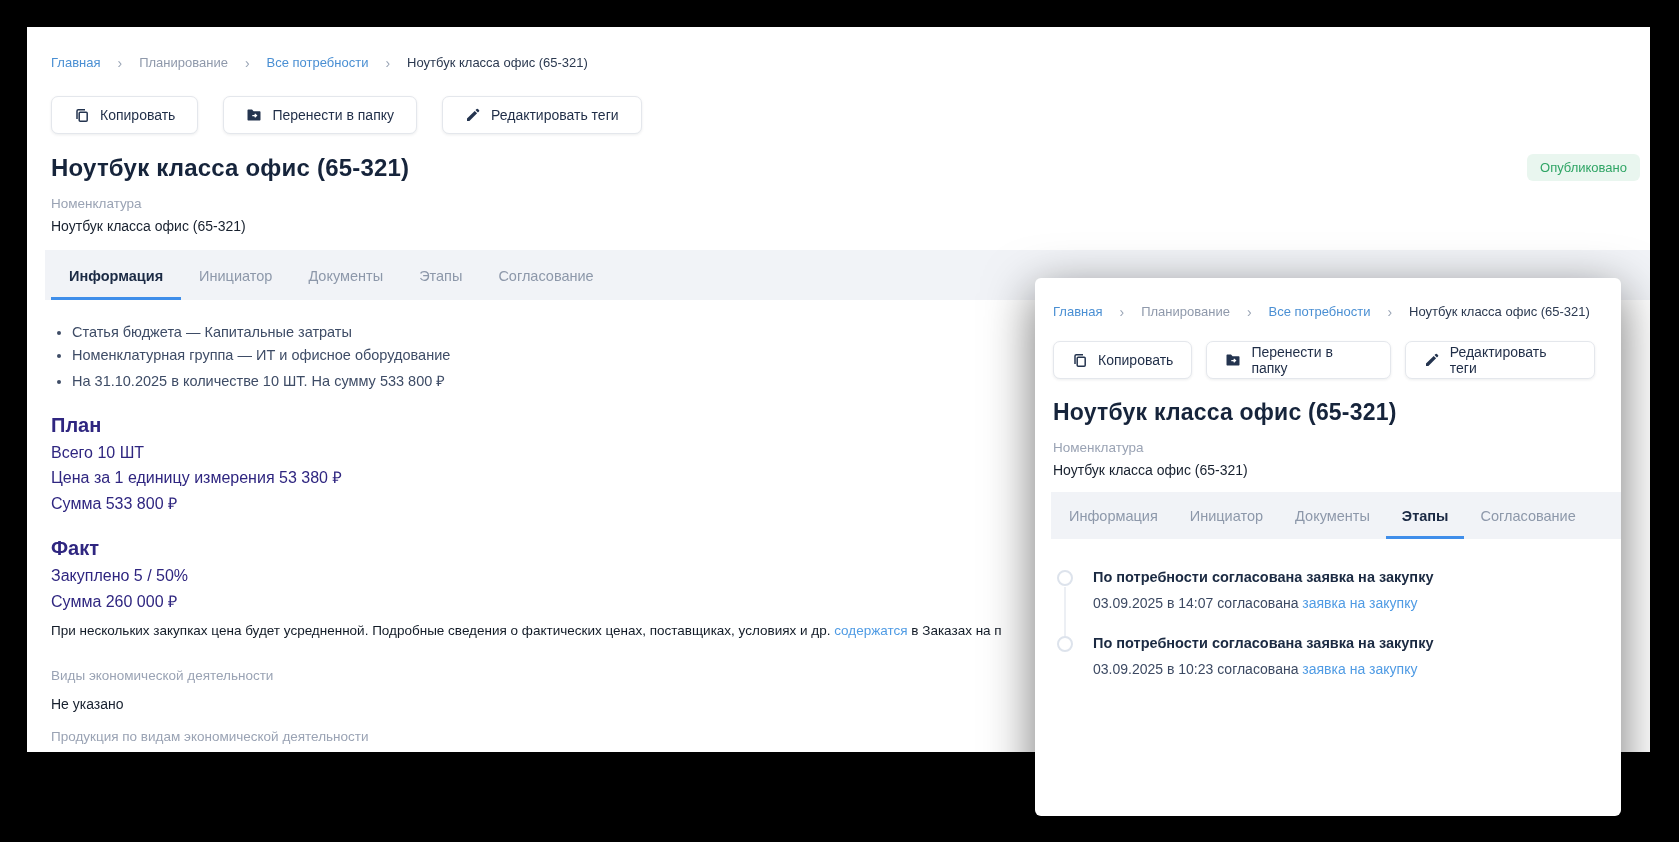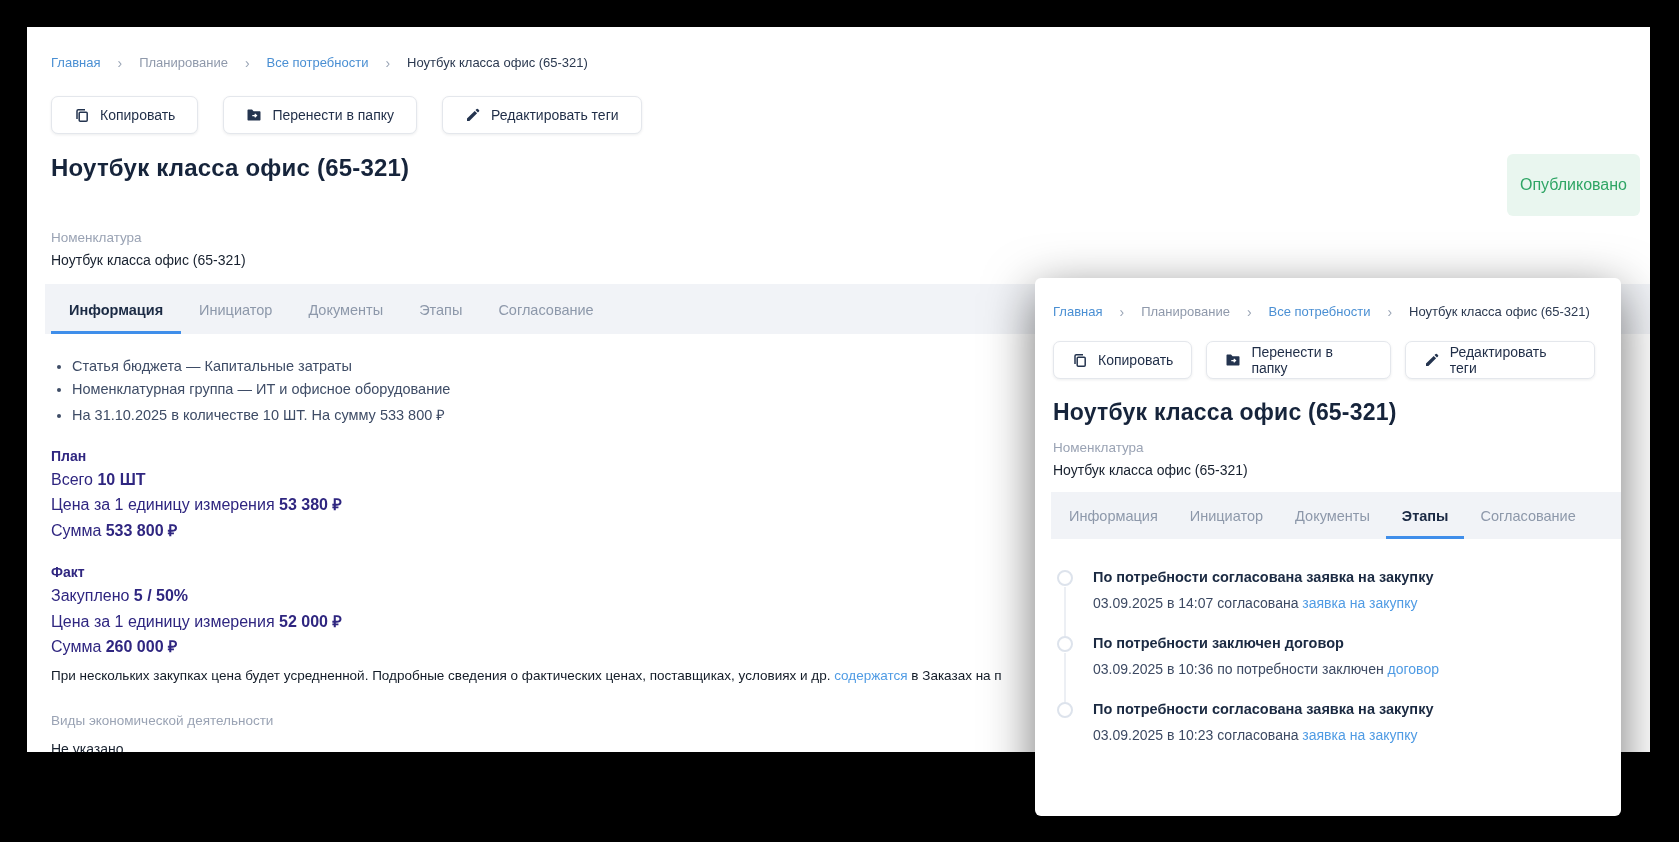--- a/index.html
+++ b/index.html
@@ -23,44 +23,44 @@
   .btn{
     display:flex;align-items:center;gap:10px;height:36px;padding:0 22px;
     background:#fff;border:1px solid #e4e7ec;border-radius:7px;
     box-shadow:0 1px 3px rgba(16,24,40,.08);font-size:14px;color:#1f2d47;cursor:pointer;
   }
   .btn svg{width:16px;height:16px;color:#24344f;flex:0 0 auto;}
   
   .title-row{display:flex;justify-content:space-between;align-items:flex-start;margin-top:20px;}
   .page-title{font-size:24px;font-weight:bold;color:#16243b;letter-spacing:.2px;}
   .badge{
-    background:#e9f6ef;color:#2fa565;font-size:16px;border-radius:6px;
-    padding:22px 13px;margin-top:0;margin-right:-14px;white-space:nowrap;
+    background:#e9f6ef;color:#2fa565;font-size:13px;border-radius:6px;
+    padding:6px 13px;margin-top:0;margin-right:-14px;white-space:nowrap;
   }
   .lbl{font-size:13.5px;color:#9aa3b4;}
   .val{font-size:14px;color:#17202e;}
   .nom-lbl{margin-top:14px;}
   .nom-val{margin-top:7px;}
   
   .tabbar{display:flex;background:#f1f3f7;margin:16px -24px 0 -6px;padding-left:6px;}
   .tab{
     position:relative;padding:18px 18px 16px;font-size:14.5px;color:#8d98aa;cursor:pointer;white-space:nowrap;
   }
   .tab.active{color:#1b2a44;font-weight:bold;}
   .tab.active::after{
     content:"";position:absolute;left:0;right:0;bottom:0;height:3px;background:#3f8eea;
   }
   
   .content{margin-top:24px;}
   .bullets{margin:0;padding-left:21px;}
   .bullets li{font-size:14.5px;color:#3e4c66;margin-bottom:7px;}
   .bullets b{font-weight:normal;}
-  .sec-head{margin-top:24px;font-size:14px;font-weight:bold;color:#2f2680;}
+  .sec-head{margin-top:24px;font-size:20px;font-weight:bold;color:#2f2680;}
   .sec-row{margin-top:7px;font-size:16px;color:#2f2680;line-height:1.15;}
-  .sec-row .v{font-weight:bold;}
+  .sec-row .v{font-weight:normal;}
   .note{margin-top:12px;font-size:13.5px;color:#121b27;}
   .note .lnk{color:#4f9be4;cursor:pointer;}
   .econ-lbl{margin-top:30px;}
   .econ-val{margin-top:13px;}
   .prod-lbl{margin-top:17px;}
   
   .overlay{
     position:absolute;left:1035px;top:278px;width:586px;height:538px;z-index:5;
     background:#fff;border-radius:6px;box-shadow:0 14px 50px rgba(0,0,0,.55);
     box-sizing:border-box;padding:26px 26px 0 18px;overflow:hidden;
@@ -146,21 +146,20 @@
       <li><b>На 31.10.2025</b><span> в количестве 10 ШТ. На сумму </span><b>533 800 ₽</b></li>
     </ul>
 
     <div class="sec-head">План</div>
     <div class="sec-row"><span>Всего </span><span class="v">10 ШТ</span></div>
     <div class="sec-row"><span>Цена за 1 единицу измерения </span><span class="v">53 380 ₽</span></div>
     <div class="sec-row"><span>Сумма </span><span class="v">533 800 ₽</span></div>
 
     <div class="sec-head">Факт</div>
     <div class="sec-row"><span>Закуплено </span><span class="v">5 / 50%</span></div>
-    <div class="sec-row"><span>Цена за 1 единицу измерения </span><span class="v">52 000 ₽</span></div>
     <div class="sec-row"><span>Сумма </span><span class="v">260 000 ₽</span></div>
 
     <div class="note"><span>При нескольких закупках цена будет усредненной. Подробные сведения о фактических ценах, поставщиках, условиях и др. </span><span class="lnk">содержатся</span><span> в Заказах на п</span></div>
 
     <div class="lbl econ-lbl">Виды экономической деятельности</div>
     <div class="val econ-val">Не указано</div>
     <div class="lbl prod-lbl">Продукция по видам экономической деятельности</div>
 
   </div>
 </div>
@@ -213,21 +212,17 @@
     <div class="tab active">Этапы</div>
     <div class="tab">Согласование</div>
   </div>
 
   <div class="timeline">
     <div class="tl-item">
       <div class="tl-title">По потребности согласована заявка на закупку</div>
       <div class="tl-desc"><span>03.09.2025 в 14:07 согласована </span><span class="lnk">заявка на закупку</span></div>
     </div>
     <div class="tl-item">
-      <div class="tl-title">По потребности заключен договор</div>
-      <div class="tl-desc"><span>03.09.2025 в 10:36 по потребности заключен </span><span class="lnk">договор</span></div>
-    </div>
-    <div class="tl-item">
       <div class="tl-title">По потребности согласована заявка на закупку</div>
       <div class="tl-desc"><span>03.09.2025 в 10:23 согласована </span><span class="lnk">заявка на закупку</span></div>
     </div>
   </div>
 </div>
 
 </body></html>

